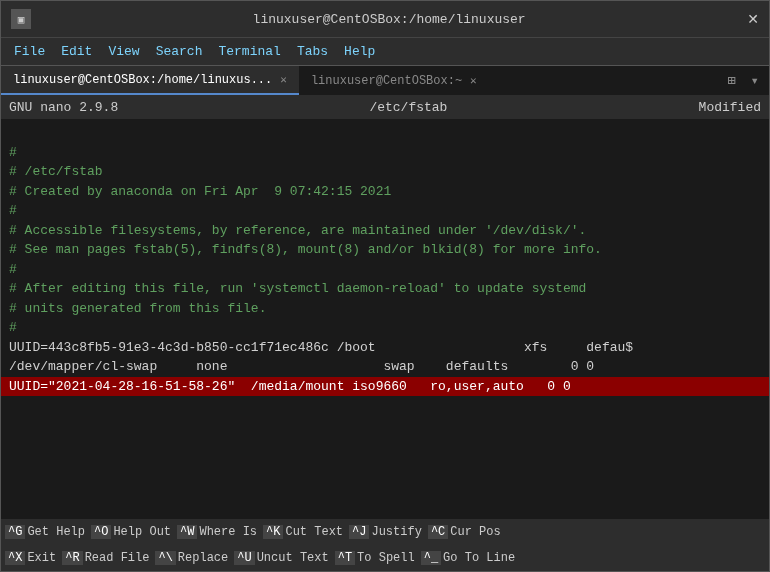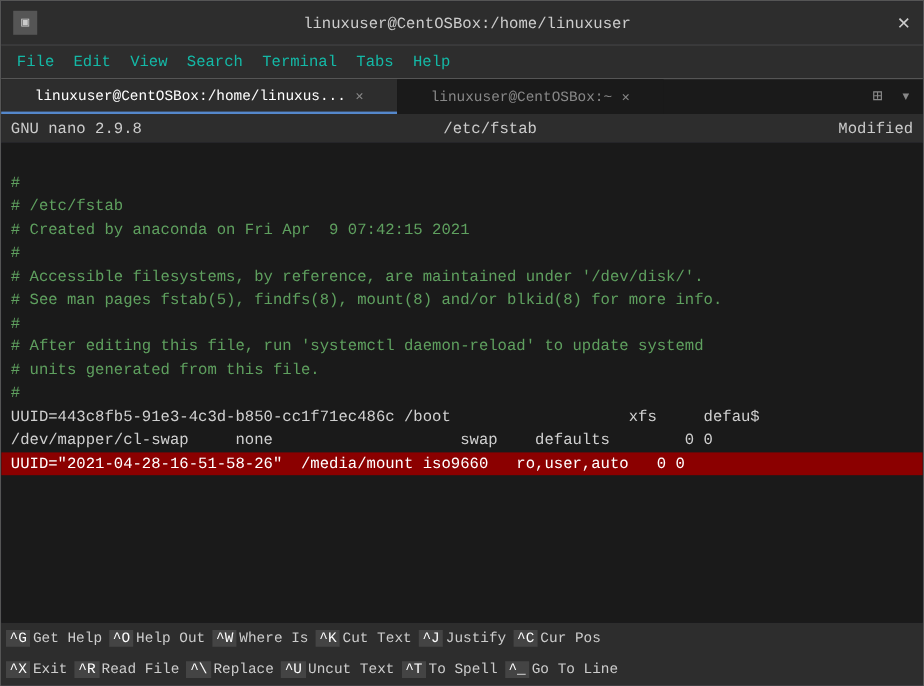--- a/index.html
+++ b/index.html
@@ -61,41 +61,41 @@
       background: #2d2d2d;
       display: flex;
       align-items: center;
       padding: 0 5px;
       height: 28px;
       flex-shrink: 0;
       border-top: 1px solid #444;
     }
 
     .menu-item {
-      color: #14b8a6;
+      color: #7dd3fc;
       padding: 3px 8px;
       font-size: 13px;
       cursor: pointer;
       font-family: 'Courier New', Courier, monospace;
     }
 
     
     .tab-bar {
       background: #1a1a1a;
       display: flex;
       align-items: stretch;
       height: 30px;
       flex-shrink: 0;
       border-top: 1px solid #555;
     }
 
     .tab {
       display: flex;
       align-items: center;
-      padding: 0 28px;
+      padding: 0 12px;
       font-size: 12px;
       font-family: 'Courier New', Courier, monospace;
       cursor: pointer;
       position: relative;
     }
 
     .tab.active {
       background: #2d2d2d;
       color: #fff;
       border-bottom: 2px solid #5588cc;

